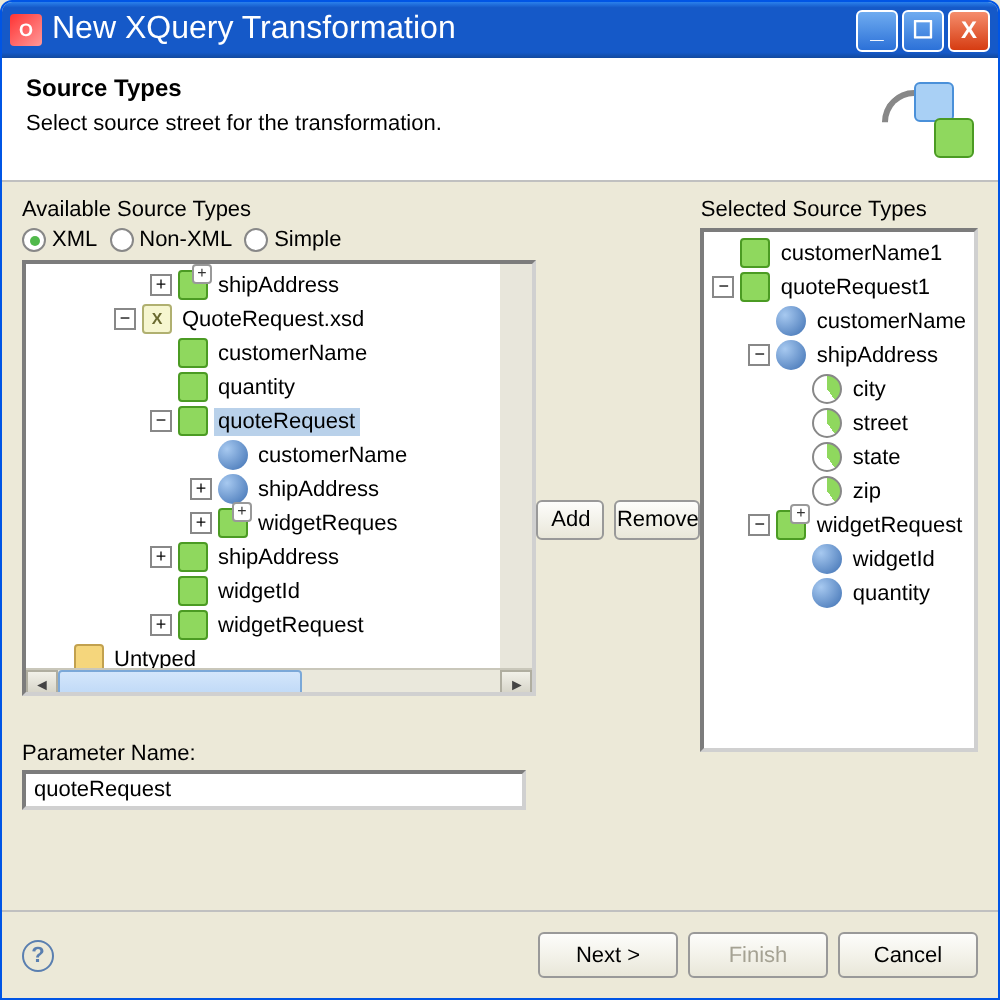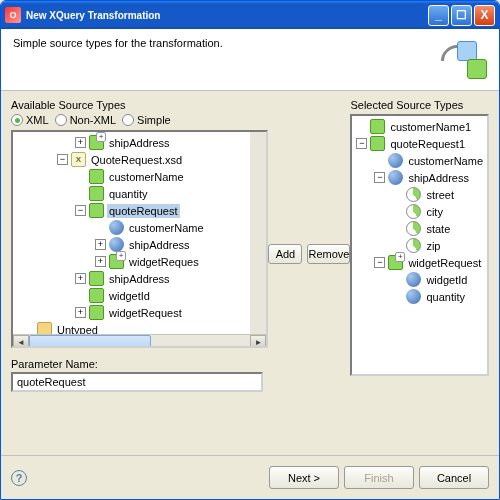--- a/index.html
+++ b/index.html
@@ -1,20 +1,20 @@
 <!DOCTYPE html>
 <html><head>
 <meta charset="utf-8">
 <style>
 * { box-sizing: border-box; margin: 0; padding: 0; font-family: "Tahoma", sans-serif; font-size: 11px; }
 body { background: #ece9d8; }
 .window { width: 500px; height: 500px; border: 1px solid #0055e5; border-radius: 6px 6px 0 0; overflow: hidden; background: #ece9d8; }
 .titlebar { height: 28px; background: linear-gradient(#2a80ec,#1559c8 10%,#1559c8 90%,#12499f); display: flex; align-items: center; padding: 0 4px; color: #fff; }
 .titlebar .app-icon { width: 16px; height: 16px; margin-right: 5px; border-radius: 2px; background: linear-gradient(135deg,#f33,#f99); display: flex; align-items: center; justify-content: center; font-size: 9px; font-weight: bold; }
-.titlebar .title { flex: 1; font-weight: bold; font-size: 10px; }
+.titlebar .title { flex: 1; font-weight: normal; font-size: 16px; }
 .titlebar .win-btn { width: 21px; height: 21px; margin-left: 2px; border-radius: 3px; border: 1px solid #fff; display: flex; align-items: center; justify-content: center; color: #fff; font-weight: bold; font-size: 12px; }
 .win-min,.win-max { background: linear-gradient(#6facf0,#2c71d8); }
 .win-close { background: linear-gradient(#f58d6c,#d63c12); }
 .banner { background: #fff; border-bottom: 1px solid #c0c0c0; height: 62px; display: flex; }
 .banner-text { flex: 1; padding: 8px 12px; }
 .banner-text h2 { font-size: 12px; font-weight: bold; margin-bottom: 5px; }
 .banner-text p { font-size: 11px; color: #000; }
 .banner-img { width: 70px; display: flex; align-items: center; justify-content: center; }
 .banner-img .bi-box { position: relative; width: 46px; height: 42px; }
 .bi-sq { position: absolute; width: 20px; height: 20px; border-radius: 3px; border: 1px solid #888; }
@@ -49,21 +49,21 @@
 .ic-xsd::before { content: "X"; color: #6a6a30; font-weight: bold; font-size: 8px; }
 .ic-sphere { background: radial-gradient(circle at 30% 30%, #a7c9f0, #3d6fb2); border-radius: 50%; }
 .ic-pie { background: conic-gradient(#8fd85e 0 40%, #fff 40% 100%); border: 1px solid #888; border-radius: 50%; }
 .ic-fold { background: #f5d67c; border: 1px solid #c2a14e; border-radius: 2px 2px 0 0; }
 .scrollbar-h { height: 16px; background: #e8e6db; display: flex; border-top: 1px solid #c9c7ba; }
 .sb-btn { width: 16px; height: 15px; background: linear-gradient(#f2f1e9,#cfcdc0); border: 1px solid #b0aea0; display: flex; align-items: center; justify-content: center; font-size: 8px; color: #444; }
 .sb-track { flex: 1; background: #eae8dc; position: relative; }
 .sb-thumb { position: absolute; top: 0; left: 0; width: 55%; height: 15px; background: linear-gradient(#d4e6fb,#bcd7f6); border: 1px solid #7ba8d8; border-radius: 2px; }
 .sb-v { width: 16px; background: #e8e6db; }
 .mid-col button { width: 72px; height: 20px; background: linear-gradient(#fdfdfb,#e9e7d9); border: 1px solid #999; border-radius: 3px; font-size: 11px; }
-.param-label { margin-top: 10px; }
+.param-label { margin-top: 23px; }
 .param-input { width: 252px; height: 20px; border: 2px inset #d0d0d0; background: #fff; padding: 2px 4px; margin-top: 2px; }
 .footer { position: absolute; bottom: 0; left: 0; right: 0; border-top: 1px solid #c0c0c0; padding: 10px; display: flex; align-items: center; background: #ece9d8; }
 .window { position: relative; }
 .help-icon { width: 16px; height: 16px; border: 1.5px solid #5a7fb0; border-radius: 50%; color: #5a7fb0; display: flex; align-items: center; justify-content: center; font-weight: bold; font-size: 11px; }
 .footer .spacer { flex: 1; }
 .footer button { width: 70px; height: 23px; margin-left: 5px; background: linear-gradient(#fdfdfb,#e9e7d9); border: 1px solid #999; border-radius: 3px; font-size: 11px; }
 .footer button.disabled { color: #a5a293; }
 .indent { display: inline-block; }
 .left-tree-body { display: flex; height: 202px; }
 .left-tree-body .tree-scroll { flex: 1; overflow: hidden; }
@@ -76,21 +76,22 @@
   <div class="titlebar">
     <div class="app-icon">O</div>
     <div class="title">New XQuery Transformation</div>
     <div class="win-btn win-min">_</div>
     <div class="win-btn win-max">☐</div>
     <div class="win-btn win-close">X</div>
   </div>
 
   <div class="banner">
     <div class="banner-text">
-      <p>Simple source types for the transformation.</p>
+      <h2>Source Types</h2>
+      <p>Select source street for the transformation.</p>
     </div>
     <div class="banner-img">
       <div class="bi-box">
         <div class="bi-arrow"></div>
         <div class="bi-sq bi-blue"></div>
         <div class="bi-sq bi-green"></div>
       </div>
     </div>
   </div>
 
@@ -236,27 +237,27 @@
             <div class="node">
                 <span class="indent" style="width:20px"></span>
                 <span class="twist">−</span>
                 <span class="ic ic-sphere"></span>
                 <span class="lbl">shipAddress</span>
               </div>
             <div class="node">
                 <span class="indent" style="width:38px"></span>
                 <span class="twist-sp"></span>
                 <span class="ic ic-pie"></span>
+                <span class="lbl">city</span>
+              </div>
+            <div class="node">
+                <span class="indent" style="width:38px"></span>
+                <span class="twist-sp"></span>
+                <span class="ic ic-pie"></span>
                 <span class="lbl">street</span>
-              </div>
-            <div class="node">
-                <span class="indent" style="width:38px"></span>
-                <span class="twist-sp"></span>
-                <span class="ic ic-pie"></span>
-                <span class="lbl">city</span>
               </div>
             <div class="node">
                 <span class="indent" style="width:38px"></span>
                 <span class="twist-sp"></span>
                 <span class="ic ic-pie"></span>
                 <span class="lbl">state</span>
               </div>
             <div class="node">
                 <span class="indent" style="width:38px"></span>
                 <span class="twist-sp"></span>

